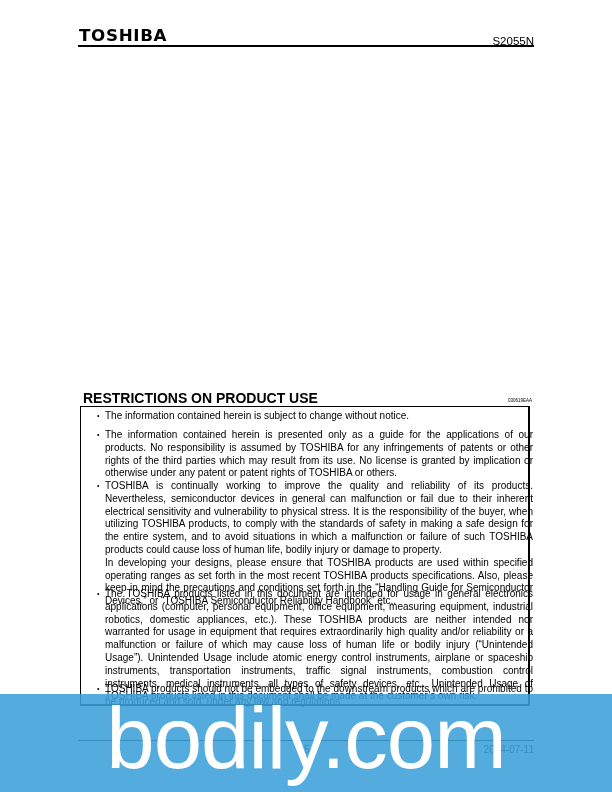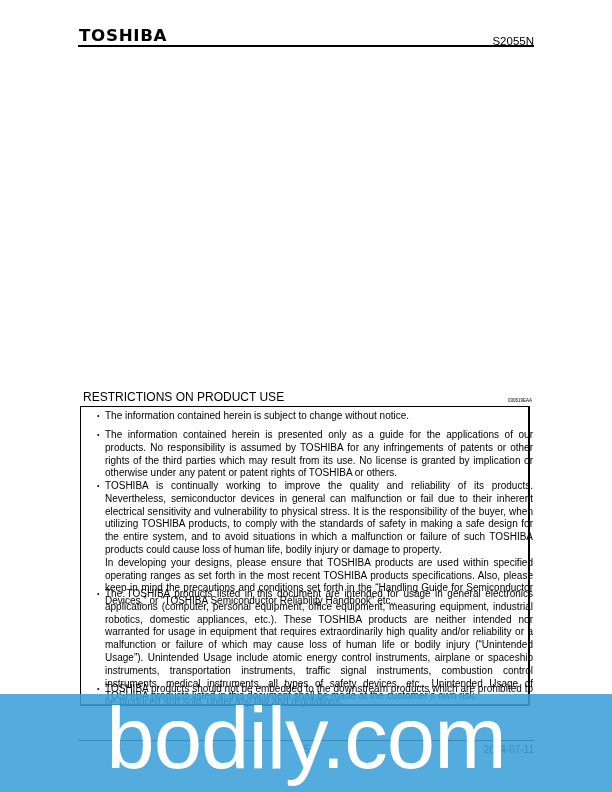--- a/index.html
+++ b/index.html
@@ -12,21 +12,21 @@
     font-family: "DejaVu Sans", sans-serif; font-weight: bold; font-size: 15.5px;
     letter-spacing: 0.6px; transform: scaleX(1.08); transform-origin: left top;
   }
   .header-part {
     position: absolute; right: 78px; top: 35px; font-size: 11.5px;
   }
   .header-rule {
     position: absolute; left: 78px; top: 45px; width: 456px; height: 1.5px; background: #000;
   }
   .section-title {
-    position: absolute; left: 83px; top: 390px; font-size: 12px; font-weight: normal;
+    position: absolute; left: 83px; top: 390px; font-size: 14px; font-weight: bold;
   }
   .doc-code {
     position: absolute; right: 80px; top: 398px; font-size: 4.5px;
   }
   .restrictions-box {
     position: absolute; left: 80px; top: 406px; width: 450px; height: 300px;
     border: 1px solid #000; border-right-width: 2px; border-bottom-width: 2px;
     box-sizing: border-box;
   }
   .bullet-list { list-style: none; margin: 0; padding: 0; }

